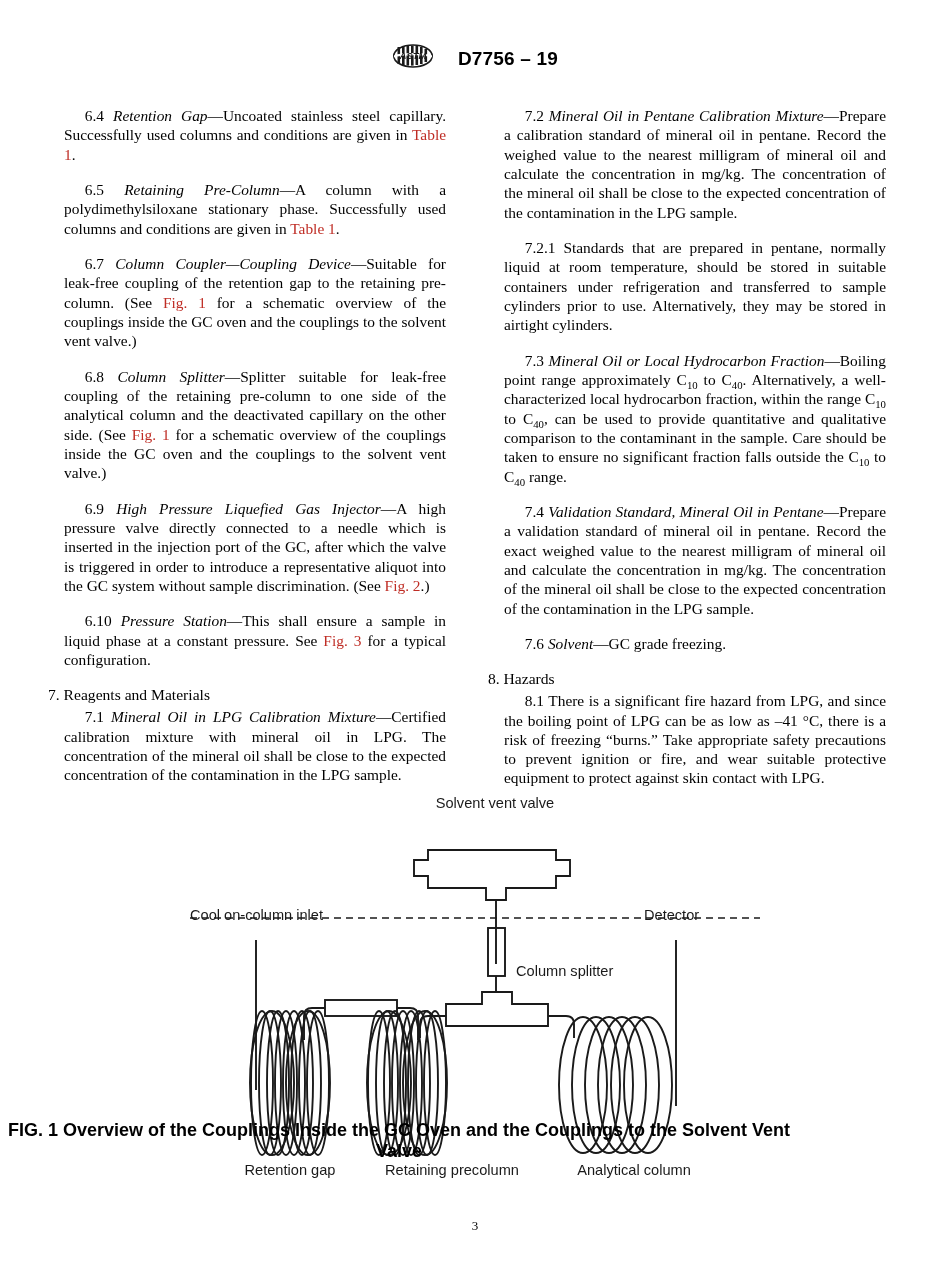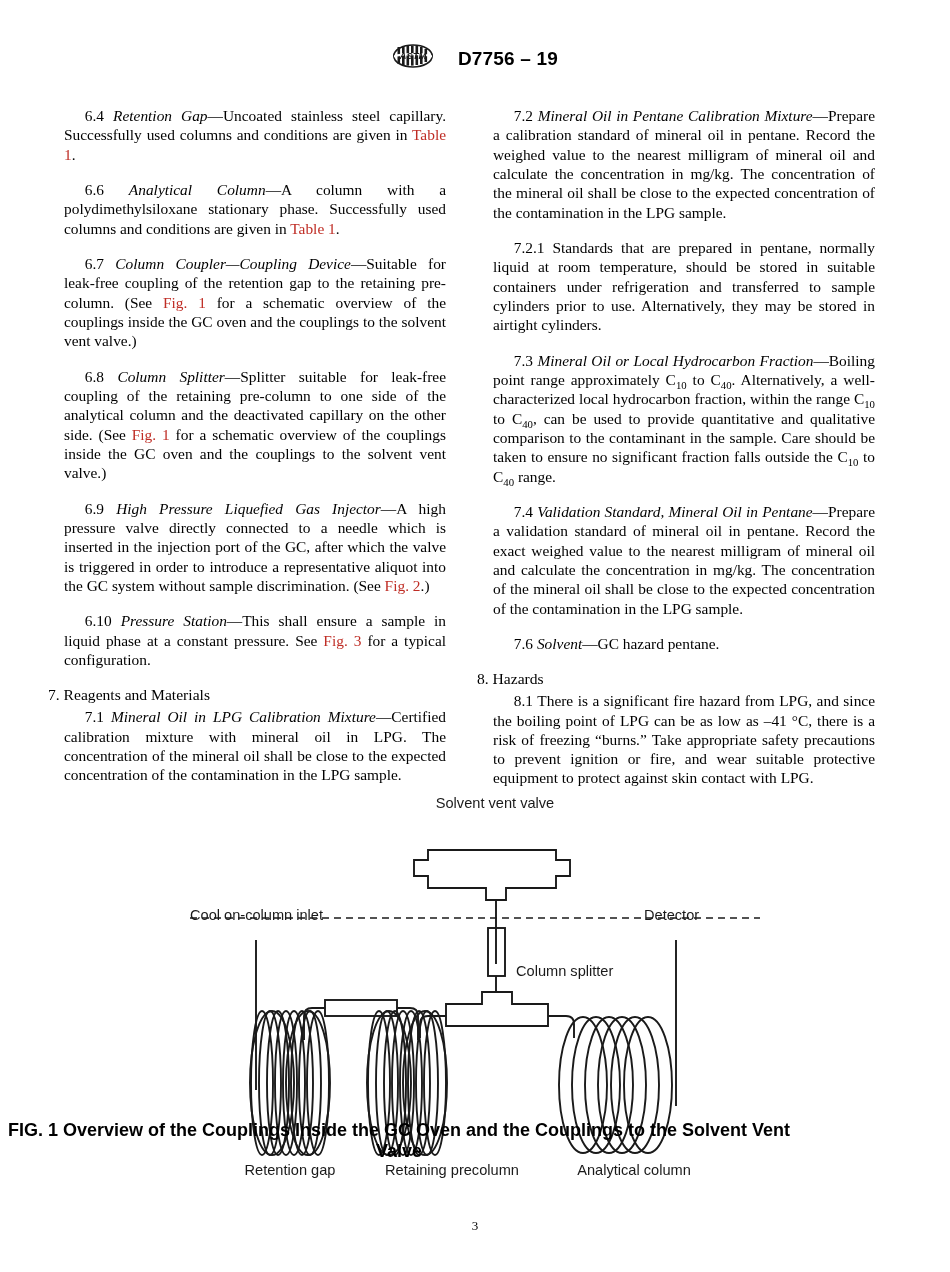--- a/index.html
+++ b/index.html
@@ -51,21 +51,21 @@
     left: 48px;
     width: 856px;
     height: 690px;
   }
   .col {
     position: absolute;
     top: 0;
     width: 414px;
   }
   .col-left  { left: 0; }
-  .col-right { left: 429px; }
+  .col-right { left: 440px; }
 
   p.para {
     margin: 16px;
     font-size: 15.4px;
     line-height: 1.255;
     text-align: justify;
     text-justify: inter-word;
     hyphens: manual;
   }
   p.para + p.para { margin-top: 0.46em; }
@@ -150,25 +150,25 @@
 
   <div class="columns">
 
     <div class="col col-left">
 
       <p class="para indent">
         <span>6.4</span>
         <span class="it">Retention Gap</span><span>—Uncoated stainless steel capillary. Successfully used columns and conditions are given in </span><span class="ref">Table 1</span><span>.</span>
       </p>
 
-
-      <p class="para indent">
-        <span>6.6</span>
-        <span class="it">Analytical Column</span><span>—A column with a polydimethylsiloxane stationary phase. Successfully used columns and conditions are given in </span><span class="ref">Table 1</span><span>.</span>
-      </p>
+      <p class="para indent">
+        <span>6.5</span>
+        <span class="it">Retaining Pre-Column</span><span>—A column with a polydimethylsiloxane stationary phase. Successfully used columns and conditions are given in </span><span class="ref">Table 1</span><span>.</span>
+      </p>
+
 
       <p class="para indent">
         <span>6.7</span>
         <span class="it">Column Coupler—Coupling Device</span><span>—Suitable for leak-free coupling of the retention gap to the retaining pre-column. (See </span><span class="ref">Fig. 1</span><span> for a schematic overview of the couplings inside the GC oven and the couplings to the solvent vent valve.)</span>
       </p>
 
       <p class="para indent">
         <span>6.8</span>
         <span class="it">Column Splitter</span><span>—Splitter suitable for leak-free coupling of the retaining pre-column to one side of the analytical column and the deactivated capillary on the other side. (See </span><span class="ref">Fig. 1</span><span> for a schematic overview of the couplings inside the GC oven and the couplings to the solvent vent valve.)</span>
       </p>
@@ -211,21 +211,21 @@
       </p>
 
       <p class="para indent">
         <span>7.4</span>
         <span class="it">Validation Standard, Mineral Oil in Pentane</span><span>—Prepare a validation standard of mineral oil in pentane. Record the exact weighed value to the nearest milligram of mineral oil and calculate the concentration in mg/kg. The concentration of the mineral oil shall be close to the expected concentration of the contamination in the LPG sample.</span>
       </p>
 
 
       <p class="para indent tight">
         <span>7.6</span>
-        <span class="it">Solvent</span><span>—GC hazard pentane.</span>
+        <span class="it">Solvent</span><span>—GC grade freezing.</span>
       </p>
 
       <h2 class="section-head spaced">8.  Hazards</h2>
 
       <p class="para indent tight">
         <span>8.1</span>
         <span>There is a significant fire hazard from LPG, and since the boiling point of LPG can be as low as –41 °C, there is a risk of freezing “burns.” Take appropriate safety precautions to prevent ignition or fire, and wear suitable protective equipment to protect against skin contact with LPG.</span>
       </p>
     </div>
   </div>

